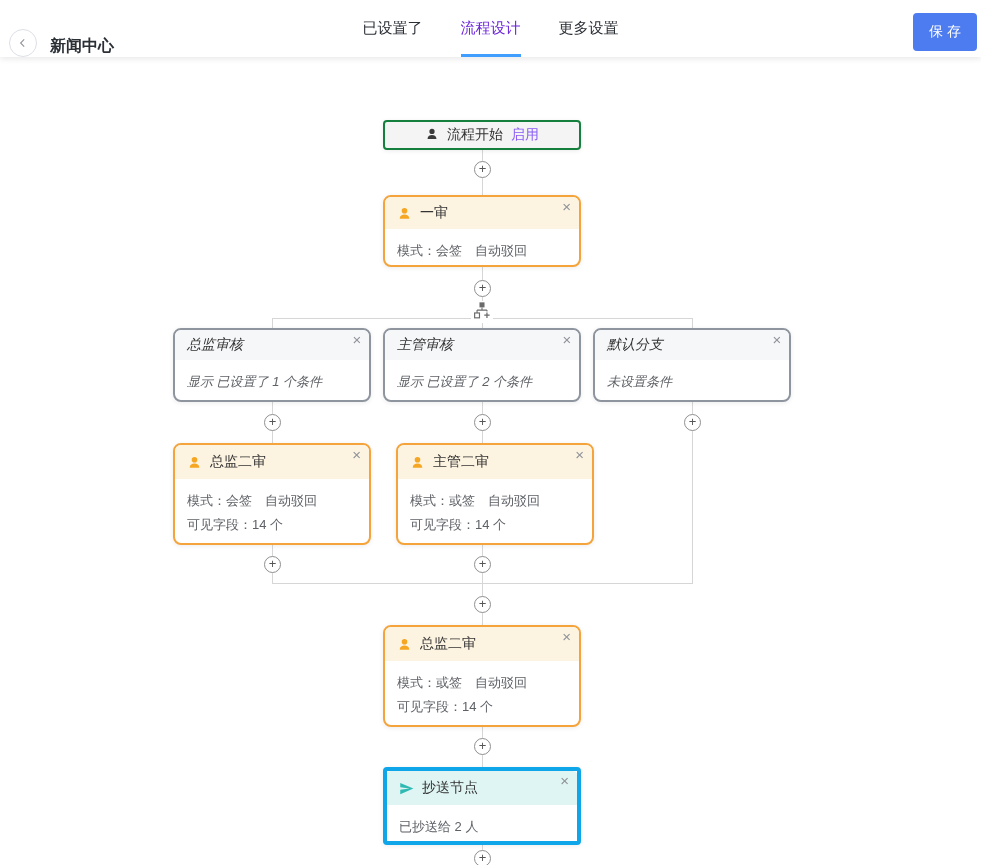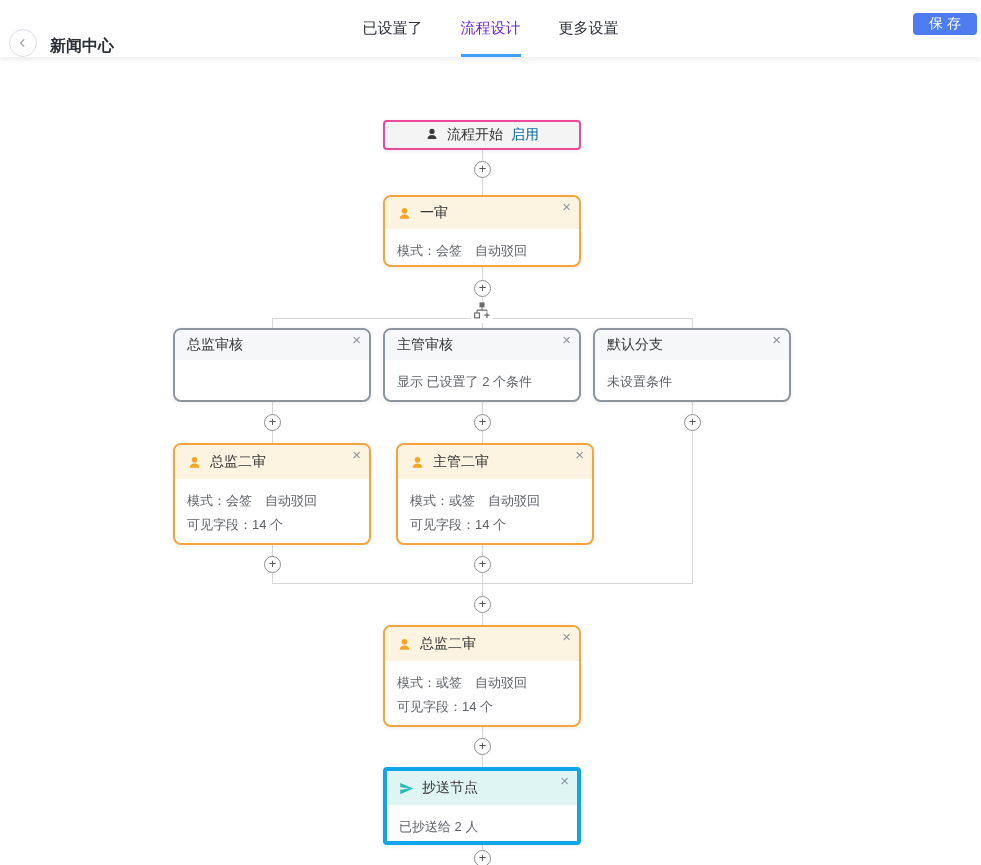--- a/index.html
+++ b/index.html
@@ -24,21 +24,21 @@
     display: flex; justify-content: center; align-items: stretch; gap: 38px;
     pointer-events: none;
   }
   .tab {
     pointer-events: auto; cursor: pointer;
     display: flex; align-items: center; font-size: 15px; color: #2b2f36;
     border-bottom: 3px solid transparent; padding-top: 3px;
   }
   .tab.active { color: #6d28d9; border-bottom-color: #409eff; }
   .save-btn {
-    position: absolute; right: 4px; top: 13px; width: 64px; height: 22px;
+    position: absolute; right: 4px; top: 13px; width: 64px; height: 38px;
     background: #4d7cf0; color: #fff; border: none; border-radius: 4px;
     font-size: 14px; cursor: pointer; font-family: inherit;
   }
 
   
   .canvas { position: relative; width: 981px; height: 808px; background: #fff; overflow: hidden; }
 
   .line { position: absolute; background: #d6d6d6; z-index: 1; }
   .vline { width: 1px; }
   .hline { height: 1px; }
@@ -66,34 +66,34 @@
   .node .hdr .icn { display: flex; margin-right: 8px; }
   .node .close {
     position: absolute; right: 8px; top: 2px; font-size: 15px; color: #8f9399;
     line-height: 1; cursor: pointer;
   }
   .node .bdy { padding: 10px 12px; font-size: 13px; color: #5e6166; line-height: 24px; }
 
   .node.approval { border: 2px solid #f5a43b; }
   .node.approval .hdr { background: #fcf3e1; height: 32px; }
 
-  .node.condition { border: 2px solid #8f959e; }
+  .node.condition { border: 2px solid #8f959e; font-style: italic; }
   .node.condition .hdr { background: #f6f7f9; height: 30px; }
 
   .node.cc { border: 4px solid #0ea5e9; border-radius: 4px; }
   .node.cc .hdr { background: #dff5f3; height: 34px; border-radius: 4px 4px 0 0; }
 
   .start-node {
     position: absolute; left: 383px; top: 63px; width: 198px; height: 30px;
-    background: #f4f4f5; border: 2px solid #ec4899; border-radius: 4px;
+    background: #f4f4f5; border: 2px solid #15803d; border-radius: 4px;
     display: flex; align-items: center; justify-content: center; gap: 8px;
     font-size: 14px; color: #333; z-index: 2; cursor: pointer;
     box-shadow: 0 1px 4px rgba(0,0,0,.08);
   }
-  .start-node .badge { color: #0369a1; }
+  .start-node .badge { color: #8b5cf6; }
 </style>
 </head>
 <body>
 
 <header class="topbar">
   <div class="back-btn">
     <span>
       <svg width="12" height="12" viewBox="0 0 20 20">
           <polyline points="12,4 6,10 12,16" fill="none" stroke="#909399" stroke-width="1.8"></polyline>
         </svg>
@@ -172,20 +172,23 @@
     <div class="bdy">
       <div>模式：会签　自动驳回</div>
     </div>
   </div>
 
   <div class="node condition" style="left:173px;top:271px;height:74px">
     <div class="hdr">
       <span>总监审核</span>
       <span class="close">×</span>
     </div>
+    <div class="bdy">
+      <div>显示 已设置了 1 个条件</div>
+    </div>
   </div>
 
   <div class="node condition" style="left:383px;top:271px;height:74px">
     <div class="hdr">
       <span>主管审核</span>
       <span class="close">×</span>
     </div>
     <div class="bdy">
       <div>显示 已设置了 2 个条件</div>
     </div>

